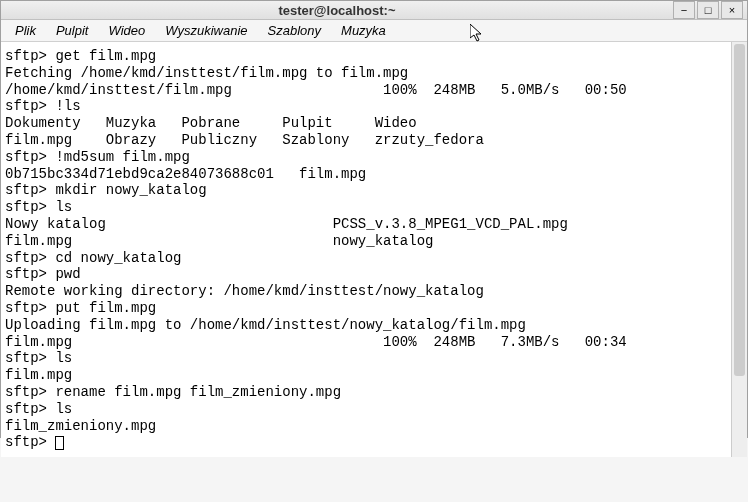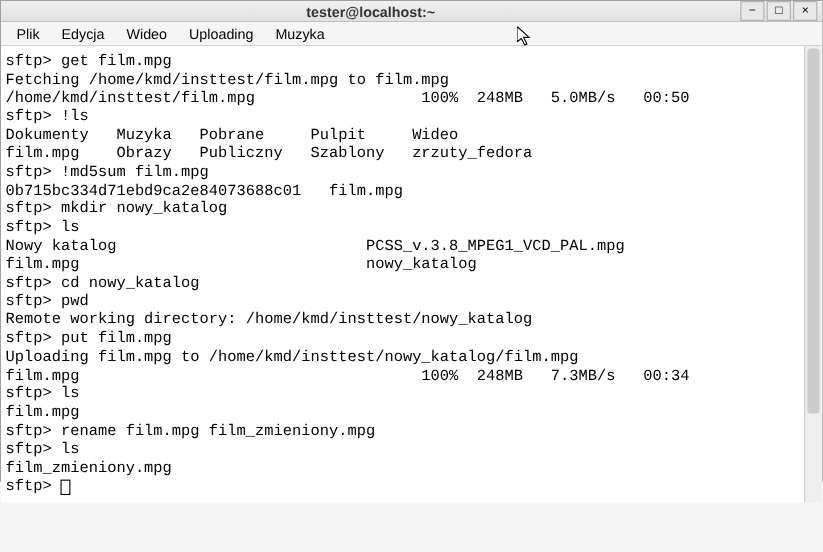--- a/index.html
+++ b/index.html
@@ -55,20 +55,21 @@
       background: #f5f5f5;
       border-bottom: 1px solid #d0d0d0;
       display: flex;
       align-items: center;
       padding: 0 4px;
       font-size: 13px;
     }
     .menu-item {
       padding: 3px 10px;
       cursor: pointer;
+      font-style: italic;
     }
     .terminal-area {
       flex: 1;
       display: flex;
       background: #ffffff;
     }
     .terminal {
       flex: 1;
       font-family: Liberation Mono, monospace;
       font-size: 14px;
@@ -116,23 +117,24 @@
     <div class="title">tester@localhost:~</div>
     <div class="window-controls">
       <div class="win-btn">−</div>
       <div class="win-btn">□</div>
       <div class="win-btn">×</div>
     </div>
   </div>
 
   <div class="menubar">
     <div class="menu-item">Plik</div>
-    <div class="menu-item">Edycja</div>
+    <div class="menu-item">Pulpit</div>
     <div class="menu-item">Wideo</div>
-    <div class="menu-item">Uploading</div>
+    <div class="menu-item">Wyszukiwanie</div>
+    <div class="menu-item">Szablony</div>
     <div class="menu-item">Muzyka</div>
   </div>
 
   <div class="terminal-area">
     <div class="terminal" id="terminal-content"><div>sftp&gt; get film.mpg</div><div>Fetching /home/kmd/insttest/film.mpg to film.mpg</div><div>/home/kmd/insttest/film.mpg                  100%  248MB   5.0MB/s   00:50</div><div>sftp&gt; !ls</div><div>Dokumenty   Muzyka   Pobrane     Pulpit     Wideo</div><div>film.mpg    Obrazy   Publiczny   Szablony   zrzuty_fedora</div><div>sftp&gt; !md5sum film.mpg</div><div>0b715bc334d71ebd9ca2e84073688c01   film.mpg</div><div>sftp&gt; mkdir nowy_katalog</div><div>sftp&gt; ls</div><div>Nowy katalog                           PCSS_v.3.8_MPEG1_VCD_PAL.mpg</div><div>film.mpg                               nowy_katalog</div><div>sftp&gt; cd nowy_katalog</div><div>sftp&gt; pwd</div><div>Remote working directory: /home/kmd/insttest/nowy_katalog</div><div>sftp&gt; put film.mpg</div><div>Uploading film.mpg to /home/kmd/insttest/nowy_katalog/film.mpg</div><div>film.mpg                                     100%  248MB   7.3MB/s   00:34</div><div>sftp&gt; ls</div><div>film.mpg</div><div>sftp&gt; rename film.mpg film_zmieniony.mpg</div><div>sftp&gt; ls</div><div>film_zmieniony.mpg</div><div>sftp&gt; <span class="cursor-box"></span></div></div>
     <div class="scrollbar">
       <div class="scroll-thumb"></div>
     </div>
   </div>
 

